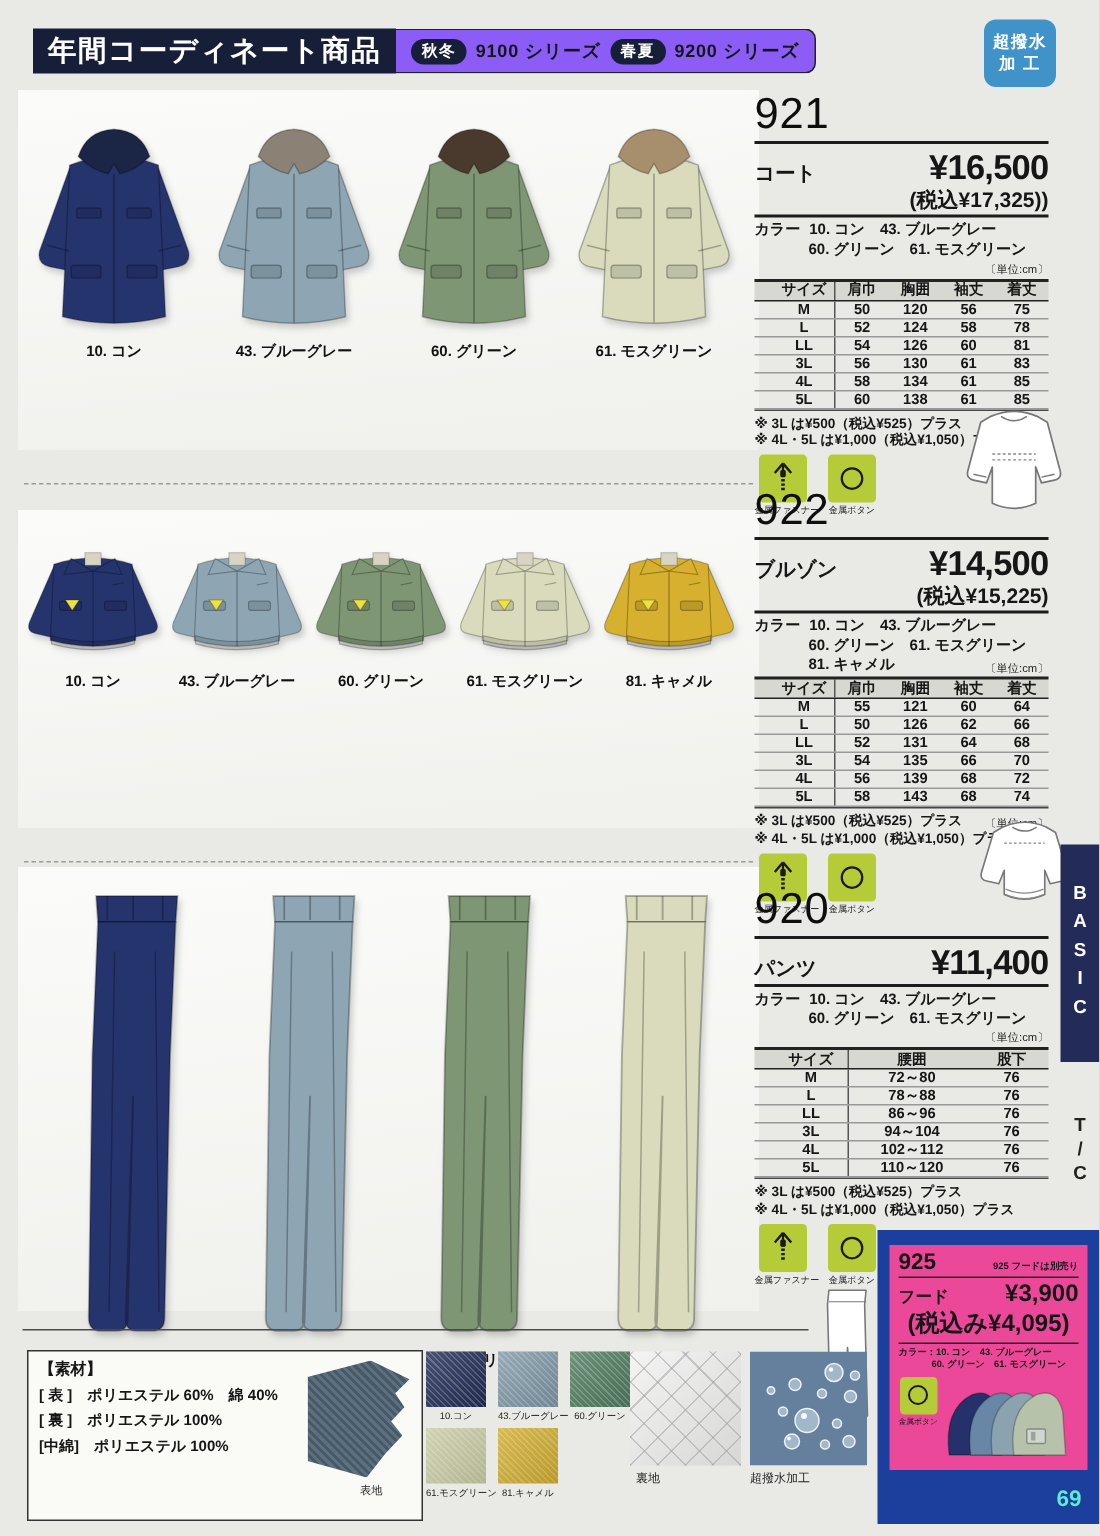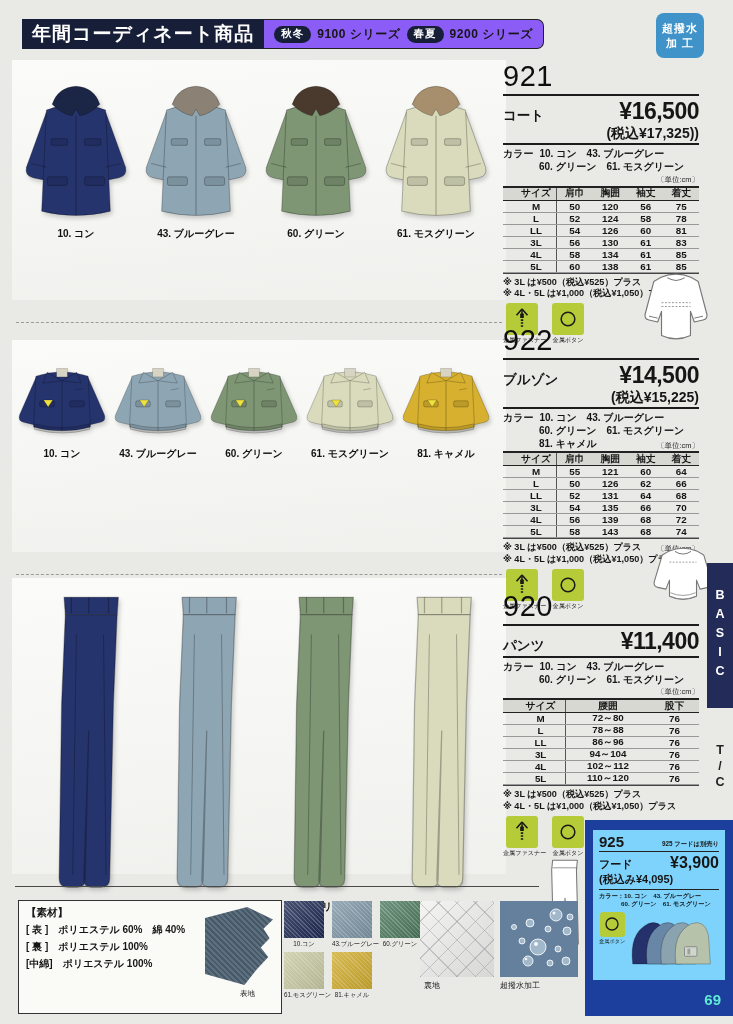--- a/index.html
+++ b/index.html
@@ -87,29 +87,29 @@
     background:
       repeating-linear-gradient(45deg,rgba(150,150,158,.45) 0 1px,transparent 1px 13px),
       repeating-linear-gradient(-45deg,rgba(150,150,158,.45) 0 1px,transparent 1px 13px),
       linear-gradient(135deg,#f4f4f2,#d7d7d5);}
   .lining-cap{position:absolute;left:424px;top:980px;font-size:8px;color:#222;}
   .water-photo{position:absolute;left:500px;top:901px;width:78px;height:76px;}
   .water-cap{position:absolute;left:500px;top:980px;font-size:8px;color:#222;}
 
   
   .hood-panel{position:absolute;left:585px;top:820px;width:148px;height:196px;background:#1c3e9c;}
-  .hood-card{position:absolute;left:8px;top:10px;width:132px;height:150px;background:#7dd3fc;padding:4px 6px;box-sizing:border-box;}
+  .hood-card{position:absolute;left:8px;top:10px;width:132px;height:150px;background:#ec4899;padding:4px 6px;box-sizing:border-box;}
   .hood-hd{display:flex;justify-content:space-between;align-items:flex-end;}
   .hood-code{font-size:15px;font-weight:800;line-height:1;}
   .hood-note{font-size:6.3px;font-weight:600;}
   .hood-rule{border-top:1.4px solid #222;margin:2px 0;}
   .hood-np{display:flex;justify-content:space-between;align-items:flex-end;}
   .hood-name{font-size:11px;font-weight:700;}
   .hood-price{font-size:16px;font-weight:800;}
-  .hood-tax{text-align:left;font-size:11px;font-weight:700;margin-bottom:1px;}
+  .hood-tax{text-align:center;font-size:16px;font-weight:700;margin-bottom:1px;}
   .hood-colors{font-size:6.2px;font-weight:700;line-height:1.35;margin-top:1px;}
   .hood-colors .ind{padding-left:22px;}
   .hood-foot{display:flex;margin-top:3px;align-items:flex-start;}
   .hood-ficon{width:30px;text-align:center;}
   .hood-fbox{width:25px;height:25px;background:#b5cb37;border-radius:3px;display:flex;align-items:center;justify-content:center;margin:0 auto;}
   .hood-flabel{font-size:5.2px;margin-top:1px;white-space:nowrap;}
   .hood-photo{flex:1;margin-left:2px;}
   .page-num{position:absolute;right:12px;bottom:8px;color:#5eead4;font-size:15px;font-weight:800;}
 </style>
 </head>

